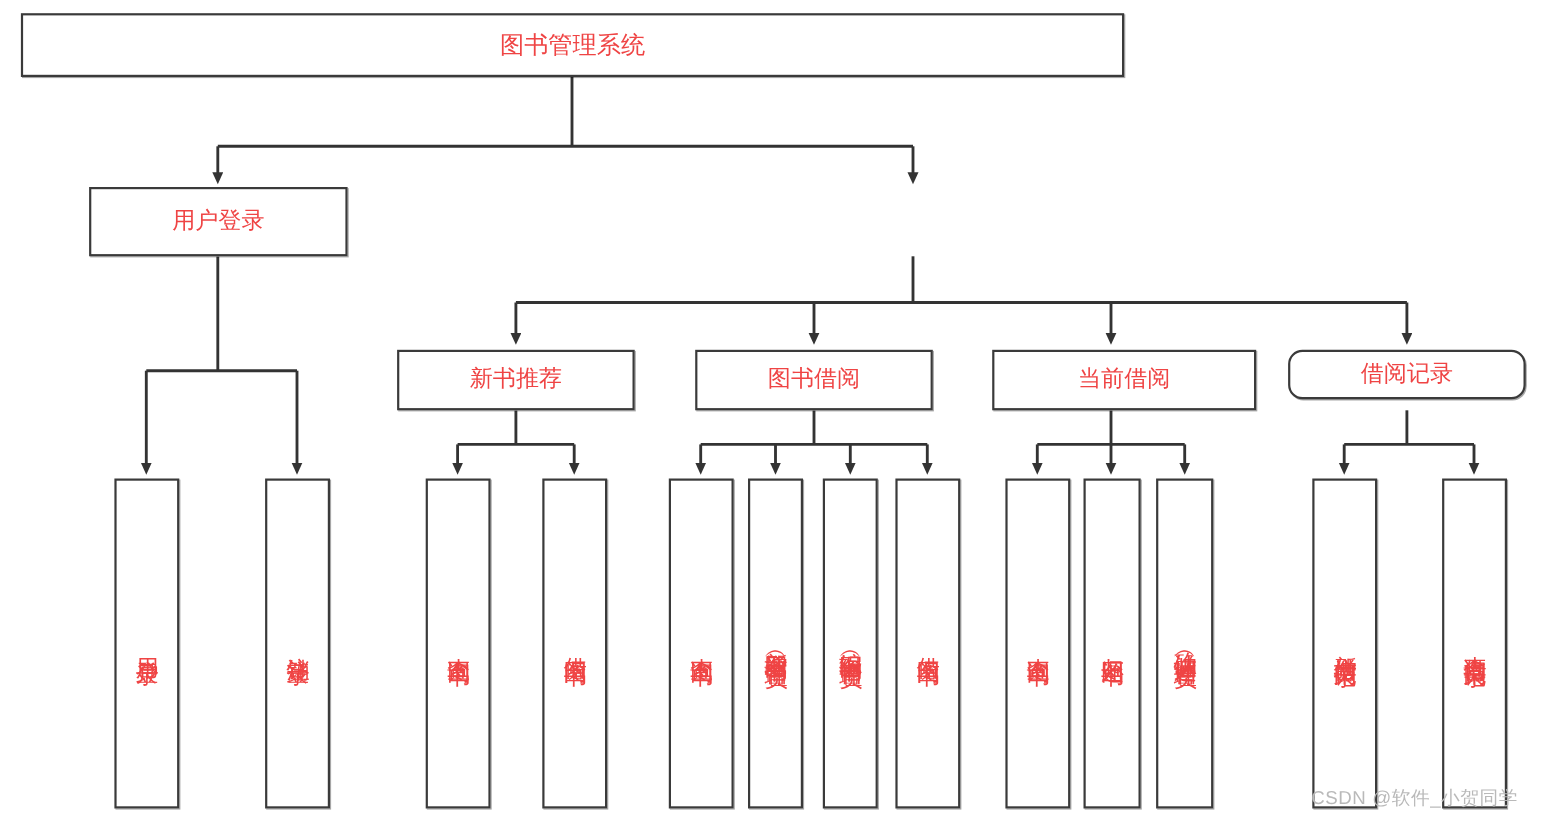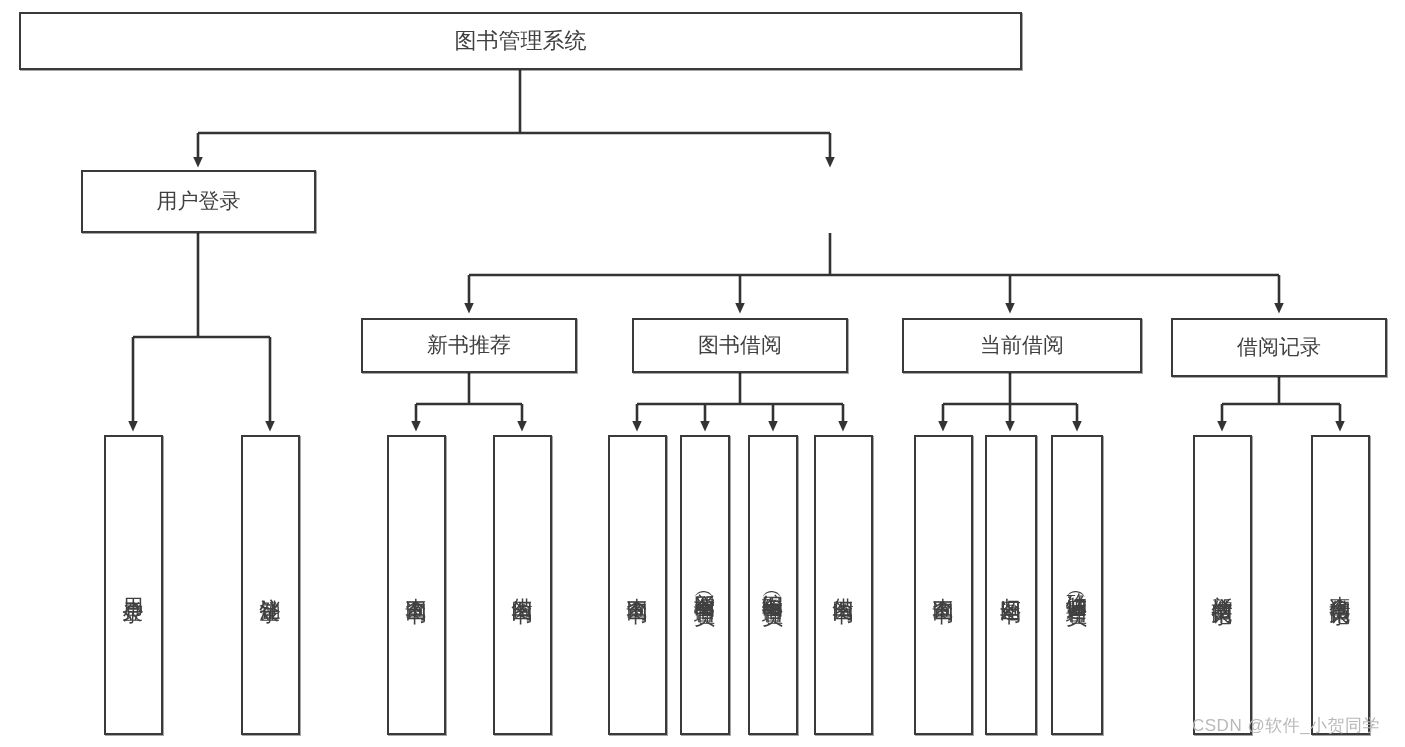--- a/index.html
+++ b/index.html
@@ -27,21 +27,21 @@
   }
   .node {
     position: absolute;
     box-sizing: border-box;
     background: #ffffff;
     border: 2px solid #3a3a3a;
     box-shadow: 1px 1px 0 rgba(0,0,0,0.35);
     display: flex;
     align-items: center;
     justify-content: center;
-    color: #404040;
+    color: #ef4444;
   }
   .node .lbl {
     display: block;
     text-align: center;
     line-height: 1.18;
     white-space: nowrap;
   }
   .h-node .lbl {
     font-size: 21px;
   }
@@ -132,21 +132,21 @@
 
   <div class="node h-node" style="left:632px; top:318px; width:216px; height:55px;">
     <span class="lbl">图书借阅</span>
   </div>
   <div class="node h-node" style="left:361px; top:318px; width:216px; height:55px;">
     <span class="lbl">新书推荐</span>
   </div>
   <div class="node h-node" style="left:902px; top:318px; width:240px; height:55px;">
     <span class="lbl">当前借阅</span>
   </div>
-  <div class="node h-node" style="left:1171px; top:318px; width:216px; height:59px;">
+  <div class="node h-node" style="left:1171px; top:318px; width:216px; height:45px;border-radius:13px;">
     <span class="lbl">借阅记录</span>
   </div>
 
   <div class="node v-node" style="left:104px; top:435px; width:59px; height:300px;">
     <span class="lbl">用户登录</span>
   </div>
   <div class="node v-node" style="left:241px; top:435px; width:59px; height:300px;">
     <span class="lbl">注销登录</span>
   </div>
 

